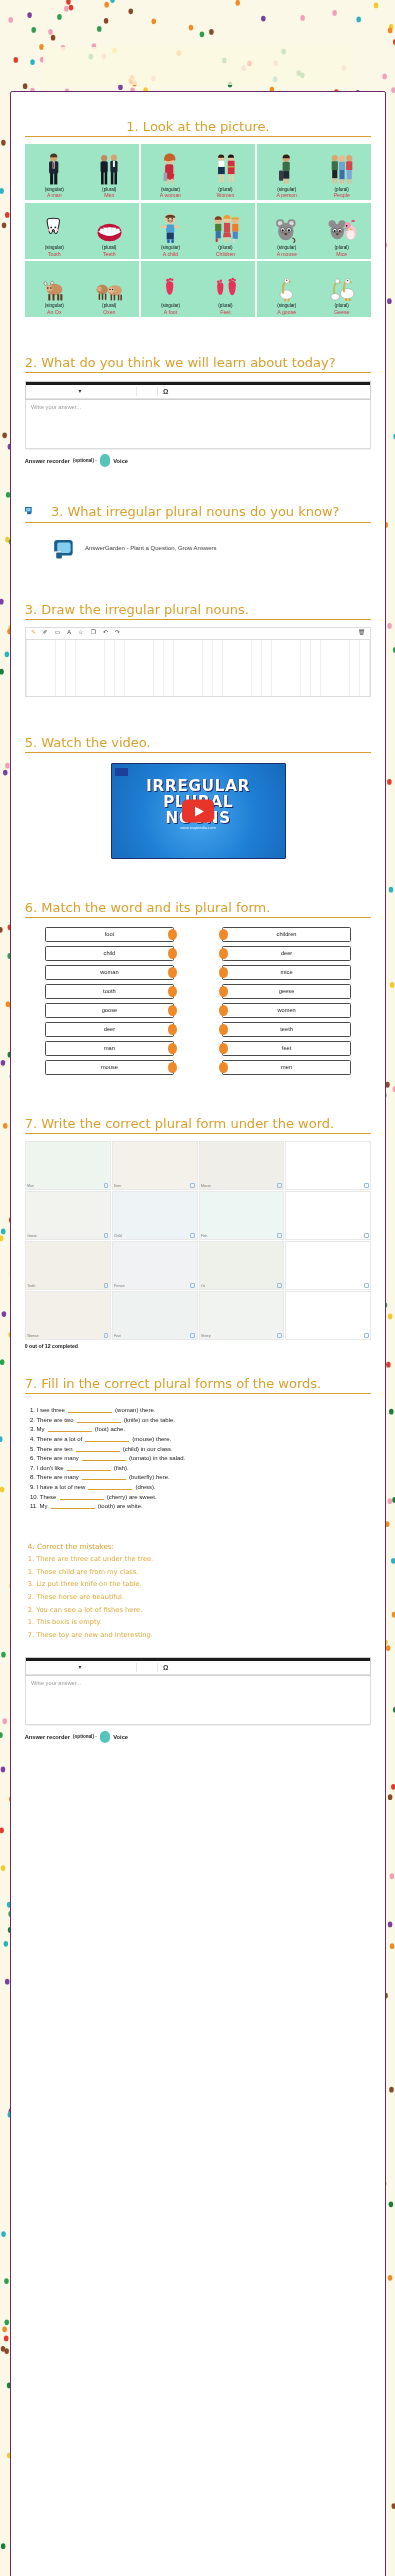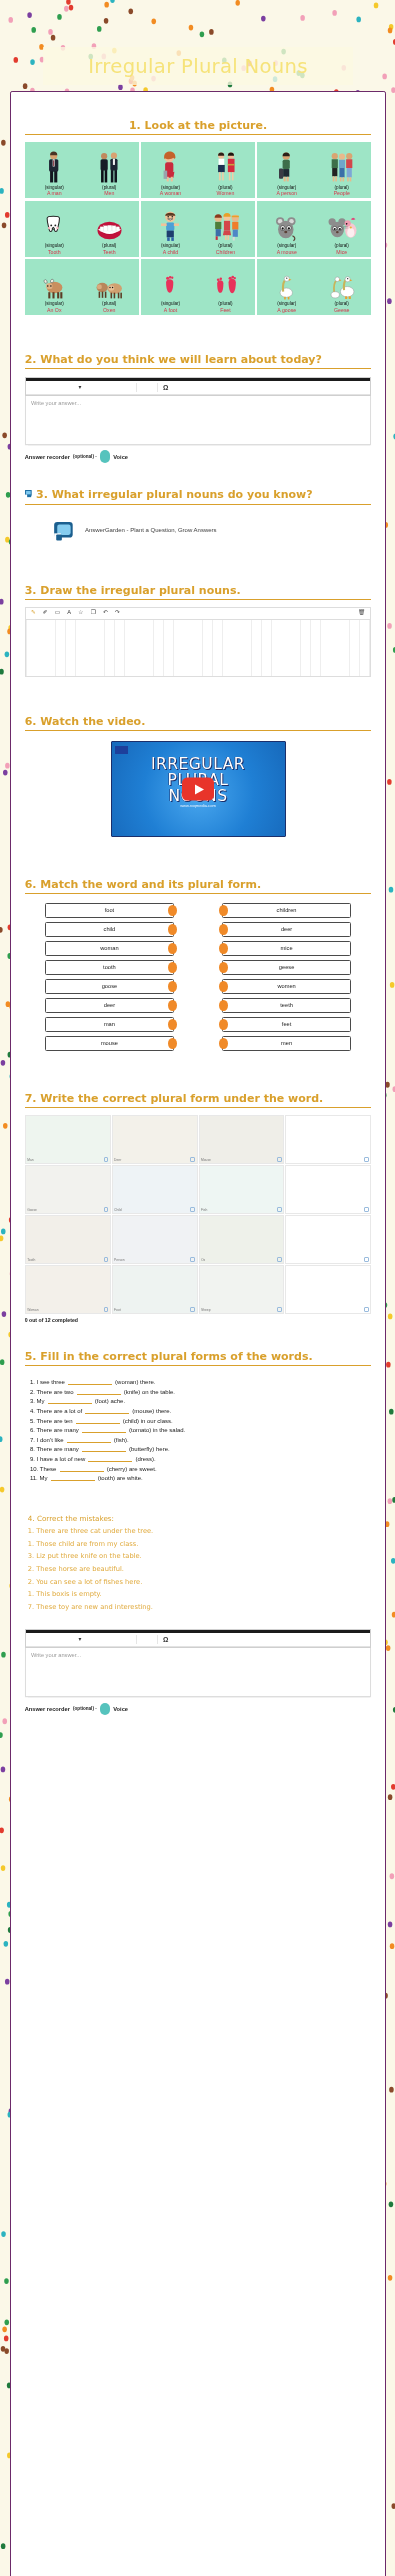--- a/index.html
+++ b/index.html
@@ -40,23 +40,22 @@
     background:#fff;
     border:1.5px solid #6c2a6a;
     border-radius:2.1px;
     padding: 13.4px 13.4px 15.5px 13.4px;
     min-height: 2823px;
   }
 
   .ex-head{
     font-family:"DejaVu Sans", sans-serif;
     color:#d9a02c;
-    font-size:11px;
+    font-size:13px;
     margin: 13.4px 0 2.1px 0;
-    font-weight: bold;
   }
   .ex-head.center{ text-align:center; }
   .rule{ border-top:0.5px solid #d9a02c; margin-bottom:7.2px; }
 
   
   .pic-grid{ display:grid; grid-template-columns:repeat(3,1fr); gap:2.1px; }
   .pic-cell{ background:#9ee5c6; padding:3.1px 2.1px 2.1px; text-align:center; }
   .pic-art{ height:38px; display:flex; align-items:flex-end; justify-content:space-around; gap:2.1px; }
   .pic-art .side{ flex:1; display:flex; align-items:flex-end; justify-content:center; gap:1.5px; height:100%; }
   .slp{ display:flex; justify-content:space-around; font-size:4.6px; color:#111; margin-top:1.5px; }
@@ -105,21 +104,21 @@
   
   .video-wrap{ display:flex; justify-content:center; padding:3.1px 0 2.1px; }
   .video{
     position:relative; width:175px; height:96px;
     border:1px solid #1b2f6b; border-radius:1px;
     background:radial-gradient(circle at 50% 55%, #4aa8ef 0%, #1f7fd4 55%, #1769bb 100%);
     overflow:hidden;
   }
   .vid-title{
     position:absolute; left:0; right:0; top:13.4px; text-align:center;
-    font-family:"DejaVu Sans", sans-serif; font-weight:normal;
+    font-family:"DejaVu Sans", sans-serif; font-weight:bold;
     font-size:15.5px; color:#fff; letter-spacing:0.5px;
     text-shadow: 1px 1px 0 #1b2f6b, -0.5px -0.5px 0 #1b2f6b;
     line-height:1.05;
   }
   .vid-sub{ position:absolute; left:0; right:0; top:61px; text-align:center; font-size:4.1px; color:#eaf3ff; }
   .play{
     position:absolute; left:50%; top:50%; transform:translate(-50%,-50%);
     width:32px; height:23px; background:#e8342a; border-radius:5.2px;
     display:flex; align-items:center; justify-content:center;
   }
@@ -1857,21 +1856,20 @@
     <ellipse cx="177.3" cy="3205.1" rx="4.4" ry="5.6" fill="#f28c22"></ellipse>
     <ellipse cx="112.5" cy="3141.5" rx="4.4" ry="5.6" fill="#1f7a3d"></ellipse>
     <ellipse cx="749.9" cy="5294.4" rx="4.4" ry="5.6" fill="#f28c22"></ellipse>
     <ellipse cx="105.5" cy="585.2" rx="4.4" ry="5.6" fill="#2bb3c0"></ellipse>
     <ellipse cx="35.4" cy="2870.9" rx="4.4" ry="5.6" fill="#e23b2e"></ellipse>
     <ellipse cx="91.4" cy="3072.7" rx="4.4" ry="5.6" fill="#2f9e4f"></ellipse>
   </svg>
 
 <div class="title-banner">
   <div class="tint"></div>
-  <div class="title-text">Irregular Plural Nouns</div>
 </div>
 
 <div class="sheet">
 
   <div class="ex-head center">1. Look at the picture.</div>
   <div class="rule"></div>
   <div class="pic-grid" id="picgrid">
       <div class="pic-cell">
         <div class="pic-art">
           <div class="side">
@@ -2283,21 +2281,21 @@
   <div class="answer-area">Write your answer...</div>
   <div class="recorder">
     <span>Answer recorder</span>
     <span class="opt">(optional) -</span>
     <span class="mic"></span>
     <span>Voice</span>
   </div>
 
   <div class="spacer-lg"></div>
 
-  <div style="display:flex;align-items:center;gap:2px;">
+  <div style="display:flex;align-items:center;gap:17px;margin-top:12px;">
     <svg width="9.3" height="8.2" viewBox="0 0 18 16">
       <rect x="0" y="0" width="13" height="11" fill="#1d6fa5"></rect>
       <rect x="2" y="2" width="9" height="7" fill="#7ec8f0"></rect>
       <rect x="4" y="9" width="8" height="5" fill="#1d6fa5"></rect>
       <rect x="0" y="9" width="4" height="4" fill="#fff"></rect>
     </svg>
     <div class="ex-head" style="margin:0;">3. What irregular plural nouns do you know?</div>
   </div>
   <div class="rule" style="margin-top:3.1px;"></div>
   <div class="ag-row">
@@ -2324,21 +2322,21 @@
       <span class="tb-btn">☆</span>
       <span class="tb-btn">❐</span>
       <span class="tb-btn">↶</span>
       <span class="tb-btn">↷</span>
       <span class="tb-btn" style="margin-left: auto;">🗑</span>
     </div>
   <div class="draw-canvas"></div>
 
   <div class="spacer-lg"></div>
 
-  <div class="ex-head">6. Watch the video.</div>
+  <div class="ex-head">5. Watch the video.</div>
   <div class="rule"></div>
   <div class="video-wrap">
     <div class="video">
       <div class="flag"></div>
       <div class="vid-title">
         <div>IRREGULAR</div>
         <div>PLURAL</div>
         <div>NOUNS</div>
       </div>
       <div class="vid-sub">www.roqmedia.com</div>
@@ -2500,21 +2498,21 @@
       </div>
       <div class="pw-cell" style="background: rgb(255, 255, 255);">
         <span class="pw-cap"></span>
         <span class="pw-mark"></span>
       </div>
     </div>
   <div class="score">0 out of 12 completed</div>
 
   <div class="spacer-md"></div>
 
-  <div class="ex-head">5. Fill in the correct plural forms of the words.</div>
+  <div class="ex-head">7. Fill in the correct plural forms of the words.</div>
   <div class="rule"></div>
   <div class="fill-list" id="filllist">
       <div class="fill-item"><span>1.</span> <span>I see three</span><span class="blank"></span><span>(woman) there.</span></div>
       <div class="fill-item"><span>2.</span> <span>There are two</span><span class="blank"></span><span>(knife) on the table.</span></div>
       <div class="fill-item"><span>3.</span> <span>My</span><span class="blank"></span><span>(foot) ache.</span></div>
       <div class="fill-item"><span>4.</span> <span>There are a lot of</span><span class="blank"></span><span>(mouse) there.</span></div>
       <div class="fill-item"><span>5.</span> <span>There are ten</span><span class="blank"></span><span>(child) in our class.</span></div>
       <div class="fill-item"><span>6.</span> <span>There are many</span><span class="blank"></span><span>(tomato) in the salad.</span></div>
       <div class="fill-item"><span>7.</span> <span>I don’t like</span><span class="blank"></span><span>(fish).</span></div>
       <div class="fill-item"><span>8.</span> <span>There are many</span><span class="blank"></span><span>(butterfly) here.</span></div>

